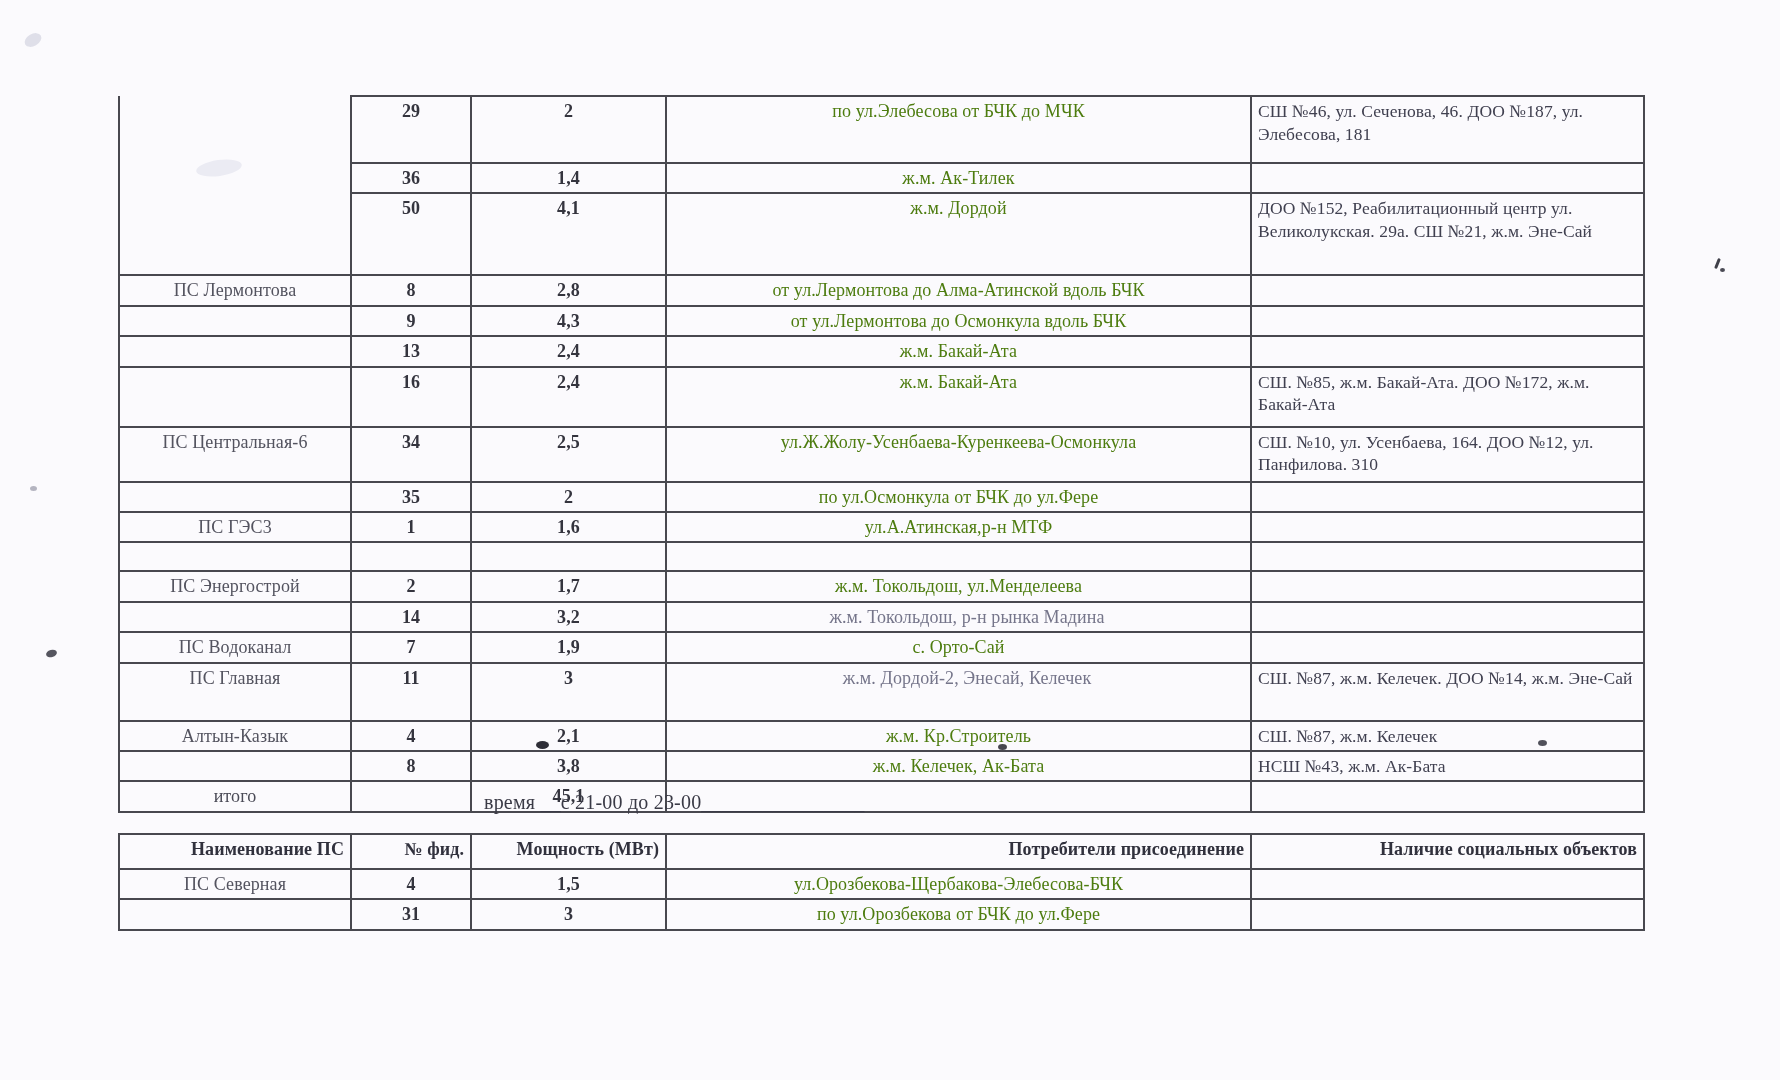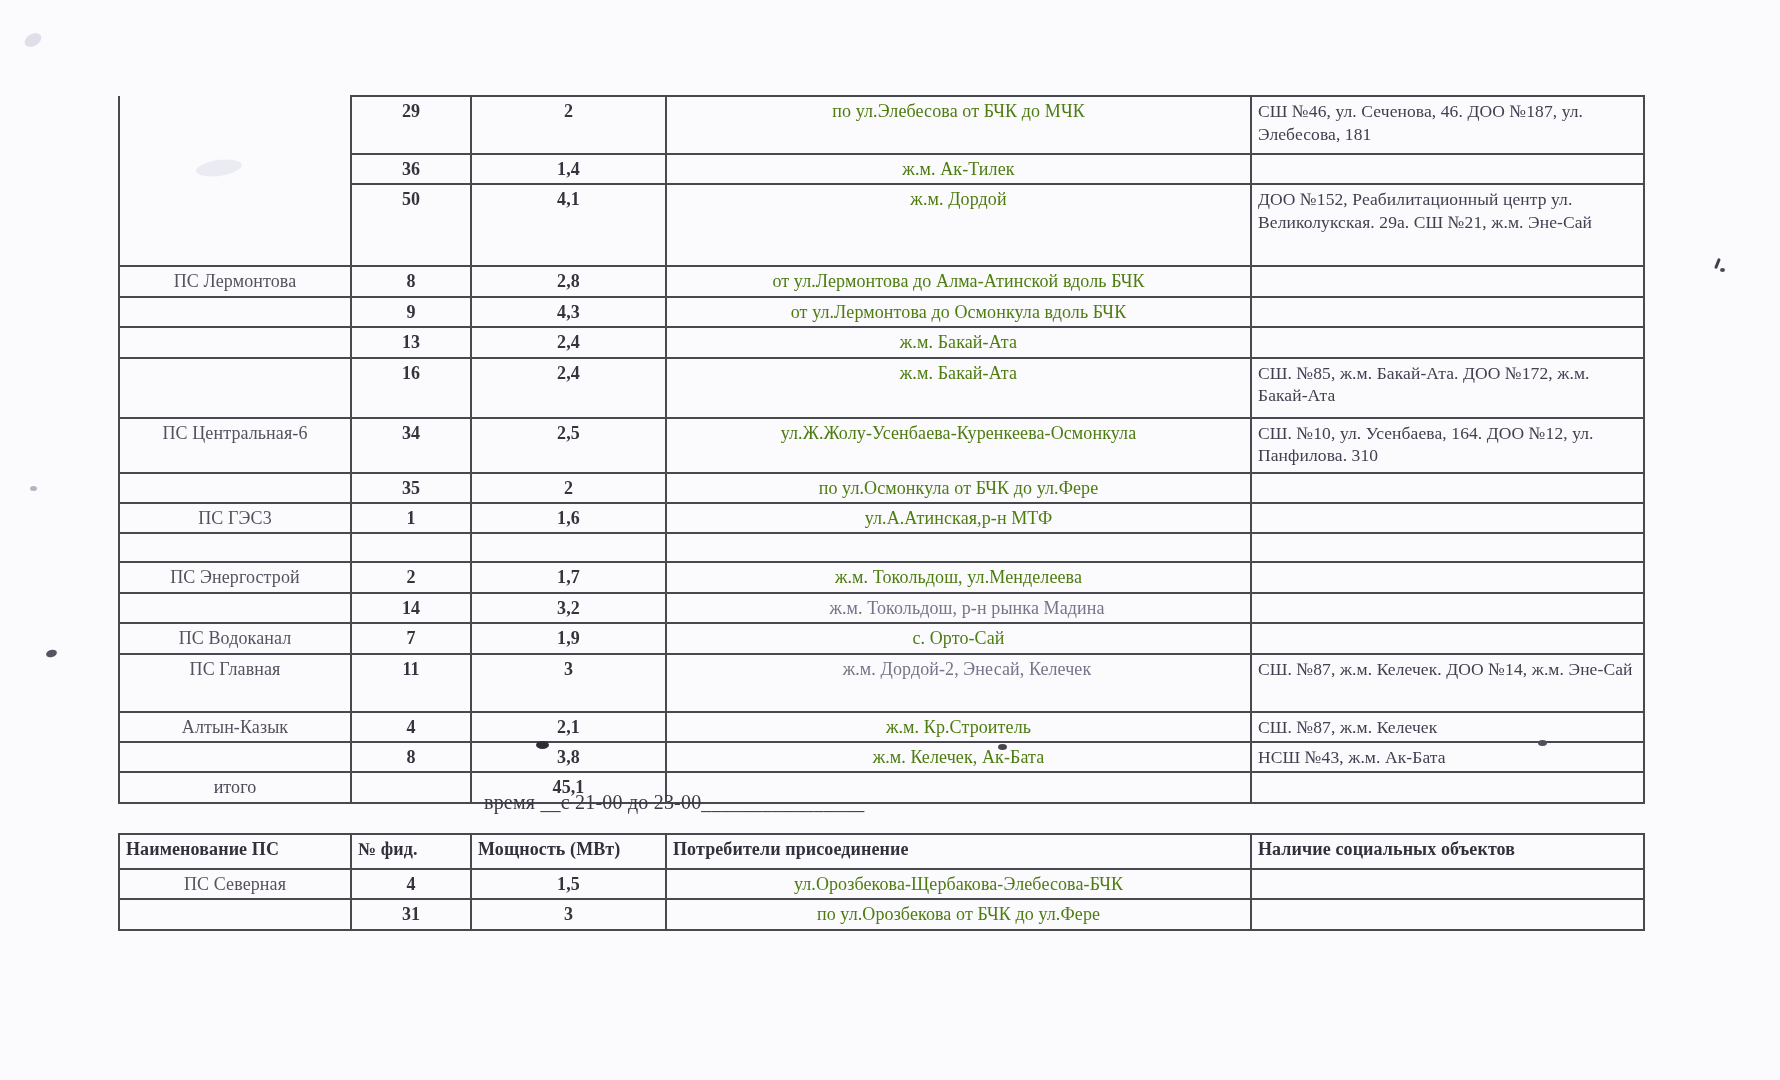--- a/index.html
+++ b/index.html
@@ -5,31 +5,31 @@
   html,body{margin:0;padding:0;background:#fbfafd;}
   body{font-family:"Liberation Serif","DejaVu Serif",serif;}
   .page{position:relative;width:1780px;height:1080px;background:#fbfafd;overflow:hidden;}
 
   table{border-collapse:collapse;table-layout:fixed;position:absolute;left:118px;width:1525px;}
   #table1{top:95px;}
   #table2{top:833px;}
   td,th{border:2px solid #48484f;padding:3px 6px 2px;vertical-align:top;
         font-size:18px;line-height:1.3;color:#3a3a46;letter-spacing:.1px;
         overflow:hidden;}
-  th{font-weight:bold;text-align:left;color:#31313d;height:28px;}
+  th{font-weight:bold;text-align:right;color:#31313d;height:28px;}
   .name-col{text-align:center;color:#53535f;}
   .no-top{border-top:none;}
   .num{text-align:center;font-weight:bold;color:#34343e;}
   .consumers{text-align:center;color:#4d7c0f;}
   .muted{color:#75758a;padding-left:23px;}
   .social{text-align:left;font-size:17.5px;color:#404050;}
   .total-row .name-col{color:#4a4a56;}
 
   
-  #table1 tbody tr:nth-child(1){height:58px;font-family:Liberation Serif, serif;}
+  #table1 tbody tr:nth-child(1){height:67px;font-family:Liberation Serif, serif;}
   #table1 tbody tr:nth-child(2){height:28px;}
   #table1 tbody tr:nth-child(3){height:82px;}
   #table1 tbody tr:nth-child(4){height:28px;}
   #table1 tbody tr:nth-child(5){height:27px;}
   #table1 tbody tr:nth-child(6){height:26px;}
   #table1 tbody tr:nth-child(7){height:60px;}
   #table1 tbody tr:nth-child(8){height:55px;}
   #table1 tbody tr:nth-child(9){height:28px;padding-left:32px;}
   #table1 tbody tr:nth-child(10){height:26px;}
   #table1 tbody tr:nth-child(11){height:29px;}

